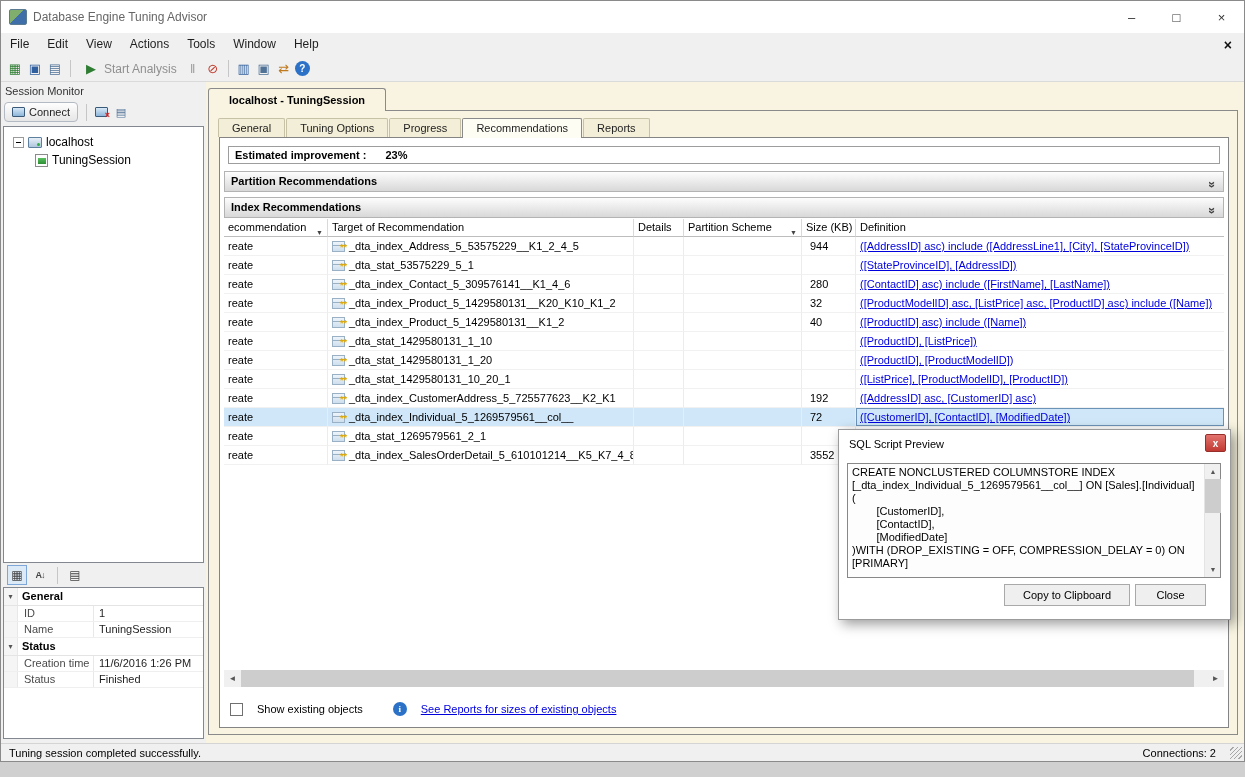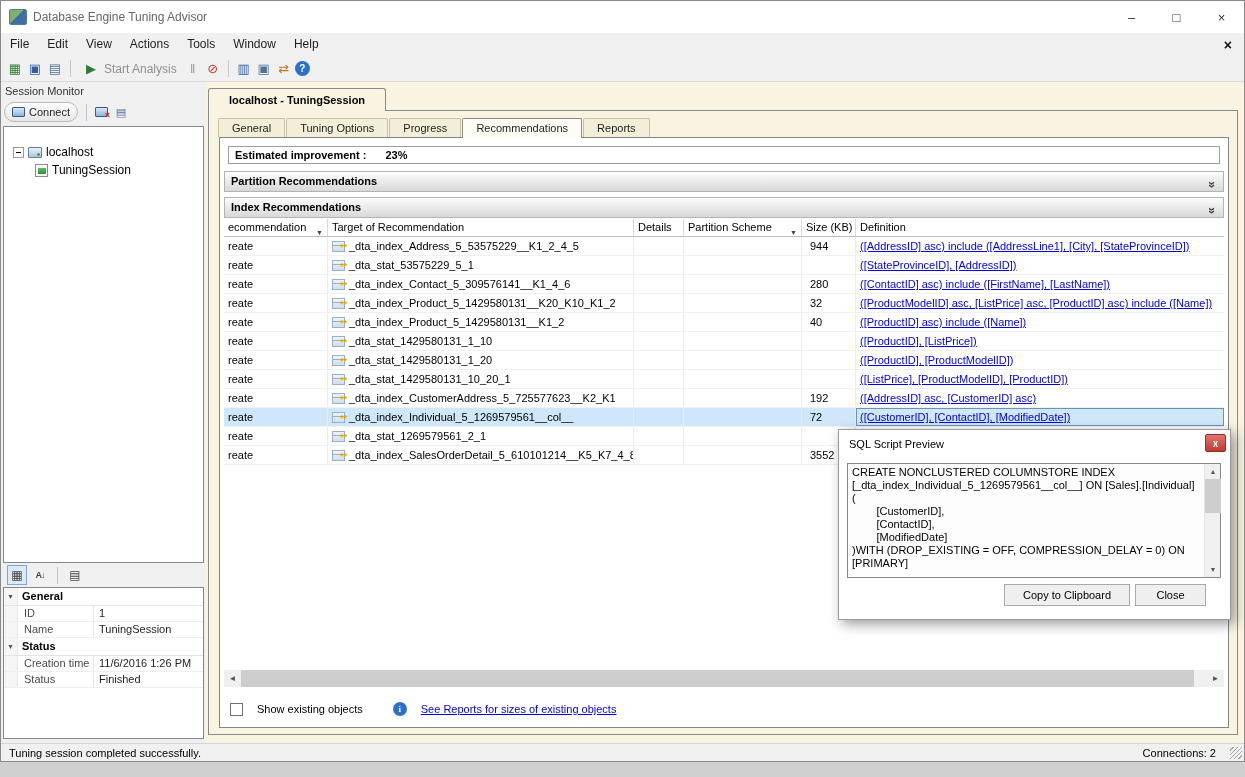--- a/index.html
+++ b/index.html
@@ -29,24 +29,24 @@
   .c-gray{color:#9a9a9a}.c-orange{color:#c07a1f}
   .start-analysis{display:flex;align-items:center;gap:4px;color:#8f8f8f;font-size:12px;padding:0 5px}
   .help-circle{width:15px;height:15px;border-radius:50%;background:#2a71c7;color:#fff;font-size:10px;font-weight:bold;
                display:flex;align-items:center;justify-content:center}
 
   
   .left-panel{position:absolute;top:81px;left:0;width:205px;bottom:18px;background:#f0f0f0}
   .sm-header{height:18px;font-size:11px;color:#333;padding:3px 0 0 4px}
   .connect-bar{height:24px;display:flex;align-items:center;padding-left:3px;gap:4px}
   .connect-btn{display:flex;align-items:center;gap:4px;font-size:11px;color:#1e1e1e;height:20px;padding:0 7px;
-               border:1px solid #b3bac4;background:linear-gradient(#fefefe,#e6e6e6);border-radius:10px}
+               border:1px solid #b3bac4;background:linear-gradient(#fefefe,#e6e6e6);border-radius:4px}
   .mini-mon{width:13px;height:10px;border:1px solid #3a5a7a;border-radius:1px;background:linear-gradient(#d8e8f6,#8db6d9);position:relative;flex:none}
   .mini-mon.x::after{content:'×';position:absolute;right:-3px;bottom:-4px;color:#c22;font-size:9px;font-weight:bold}
-  .tree-box{position:absolute;left:2px;right:2px;top:44px;height:437px;background:#fff;border:1px solid #828790;padding-top:16px;font-size:12px}
+  .tree-box{position:absolute;left:2px;right:2px;top:44px;height:437px;background:#fff;border:1px solid #828790;padding-top:6px;font-size:12px}
   .tree-row{display:flex;align-items:center;height:18px;gap:4px;white-space:nowrap}
   .expander{width:11px;height:11px;border:1px solid #9a9a9a;background:#fff;position:relative;margin-left:9px;flex:none}
   .expander::before{content:'';position:absolute;left:2px;right:2px;top:4px;height:1px;background:#000}
   .server-icon{width:14px;height:11px;border:1px solid #5f7f9f;border-radius:1px;background:linear-gradient(#e8f0f8,#aec6dd);position:relative;flex:none}
   .server-icon::after{content:'';position:absolute;right:1px;bottom:1px;width:3px;height:3px;background:#2fae3e;border-radius:50%}
   .ts-icon{width:13px;height:13px;border:1px solid #8a8a8a;background:#fdfdfd;position:relative;flex:none}
   .ts-icon::after{content:'';position:absolute;left:2px;top:3px;width:8px;height:6px;background:linear-gradient(#58c05e,#2f8f36)}
   .child-indent{margin-left:27px}
 
   .props-toolbar{position:absolute;left:2px;right:2px;top:481px;height:24px;display:flex;align-items:center;gap:3px;padding-left:4px}

